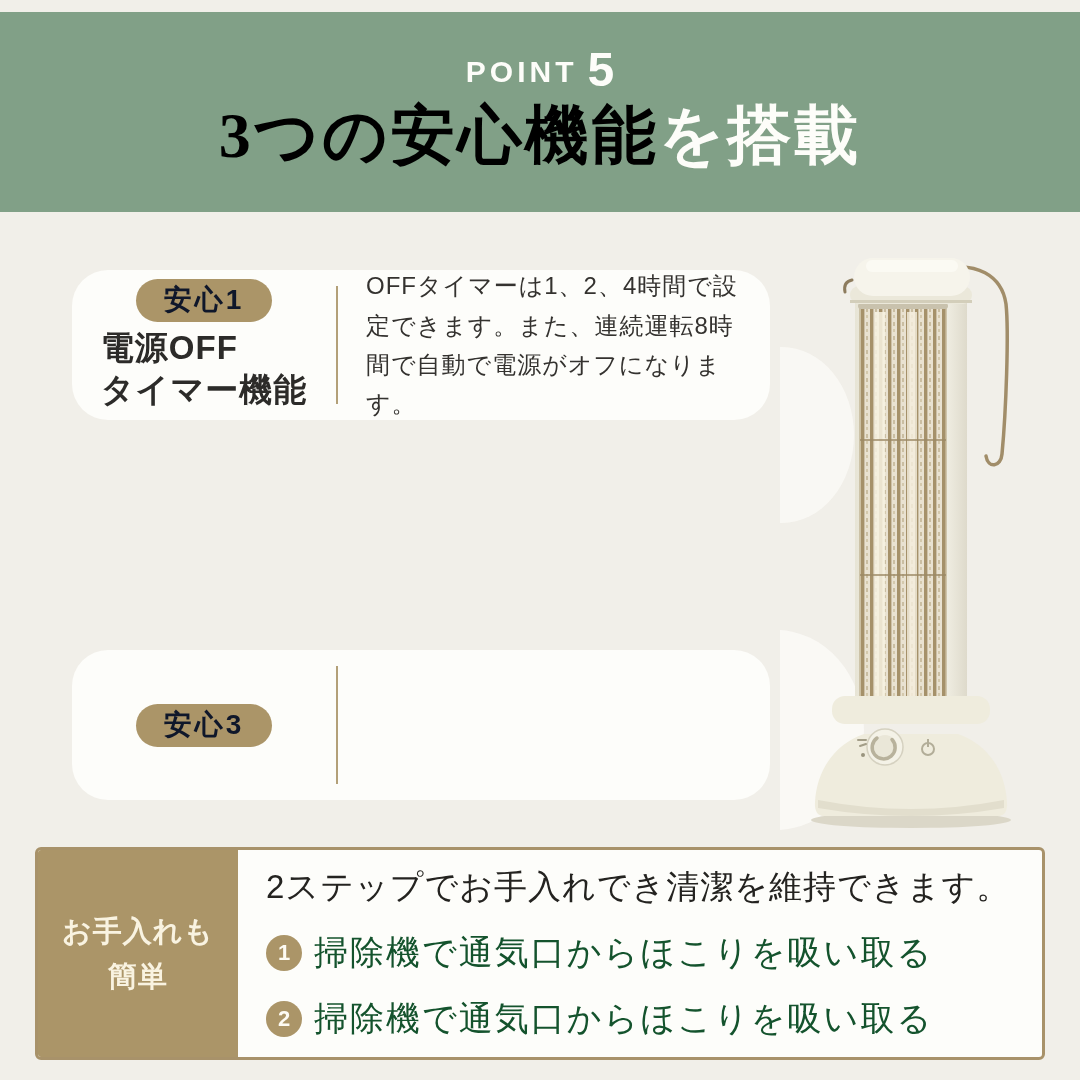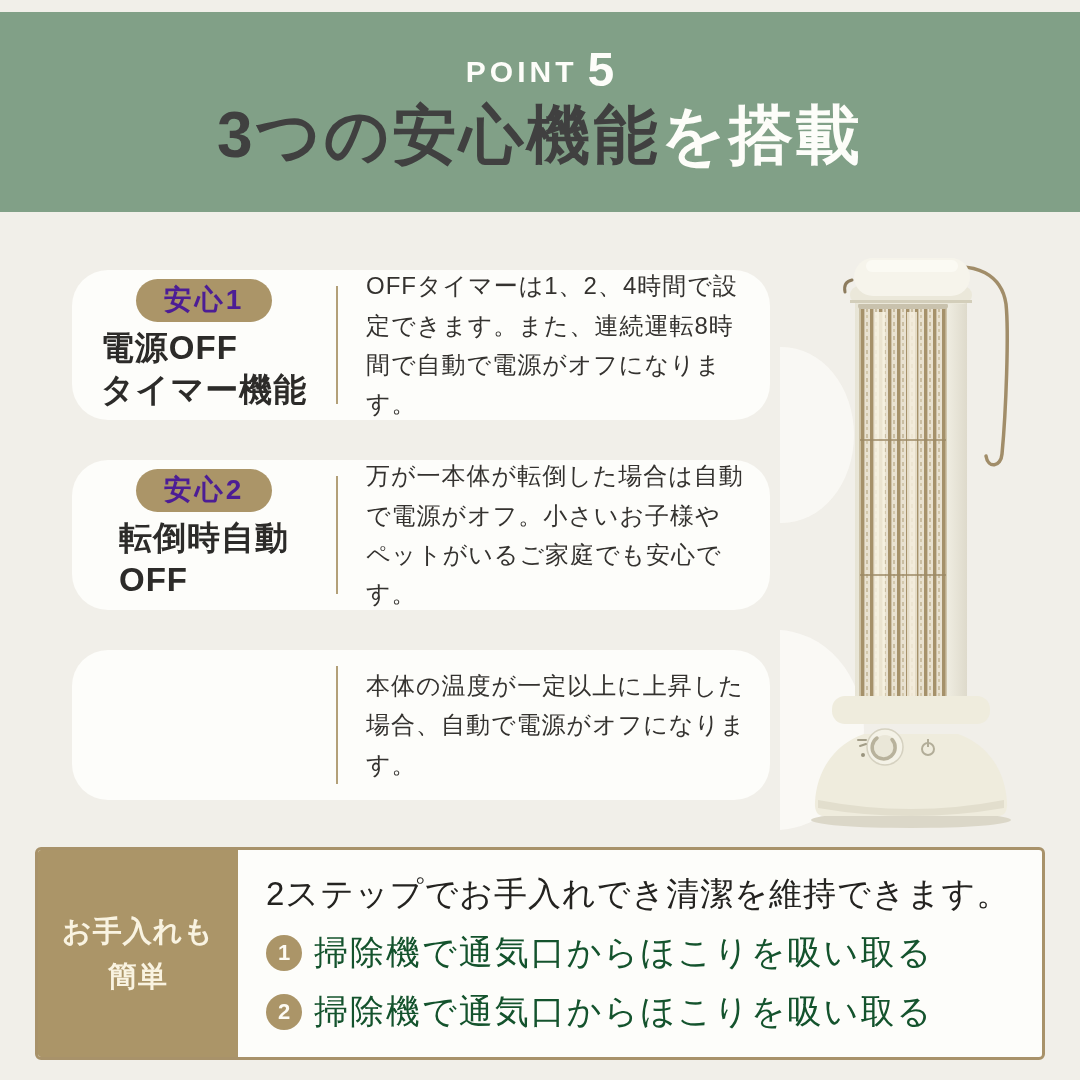--- a/index.html
+++ b/index.html
@@ -17,37 +17,37 @@
     padding-top:26px; font-size:30px; font-weight:700; letter-spacing:4px;
   }
   .point-num {
     display:inline-block; font-size:48px; margin-left:10px;
     position:relative; top:4px; letter-spacing:0;
   }
   .hero-title {
     margin:4px 0 0; font-size:64px; font-weight:800; letter-spacing:3px;
     color:#fdfdf9; line-height:1.2;
   }
-  .hero-title .hl { color:#404040; }
+  .hero-title .hl { color:#000000;font-family:Liberation Serif, serif; }
   
   .card {
     position:absolute; left:72px; width:698px; height:150px;
     background:#fdfdfa; border-radius:36px;
     display:flex; align-items:stretch;
   }
   .card-1 { top:258px; }
   .card-2 { top:448px; }
   .card-3 { top:638px; }
   .card-left {
     width:264px; flex:0 0 264px;
     display:flex; flex-direction:column; align-items:center; justify-content:center;
     gap:5px;
   }
   .badge {
-    background:#ab9568; color:#4c1d95;
+    background:#ab9568; color:#0f172a;
     font-size:28px; font-weight:700; letter-spacing:3px;
     padding:3px 28px 5px; border-radius:26px; line-height:1.25;
   }
   .card-title {
     font-size:33px; font-weight:800; color:#2c2b29; text-align:left;
     line-height:1.27; letter-spacing:1px; white-space:pre-line;
   }
   .divider {
     width:2px; flex:0 0 2px; background:#b3a078; margin:16px 0;
   }
@@ -63,21 +63,21 @@
     box-sizing:border-box; display:flex; overflow:hidden;
   }
   .care-label {
     flex:0 0 200px; background:#ab9568; color:#f9f3e1;
     display:flex; align-items:center; justify-content:center; text-align:center;
     font-size:29px; font-weight:800; line-height:1.55; letter-spacing:1px;
     white-space:pre-line;
   }
   .care-content {
     flex:1; display:flex; flex-direction:column; justify-content:center;
-    padding:10px 14px 10px 28px; gap:13px;
+    padding:10px 14px 10px 28px; gap:20px;
   }
   .care-intro { font-size:33px; color:#242320; letter-spacing:1px; }
   .care-step { display:flex; align-items:center; gap:12px; }
   .step-num {
     flex:0 0 36px; width:36px; height:36px; border-radius:50%;
     background:#ab9568; color:#fdfbf3; font-size:22px; font-weight:700;
     display:flex; align-items:center; justify-content:center;
   }
   .step-text { font-size:34px; color:#14532d; letter-spacing:2px; }
   
@@ -100,35 +100,26 @@
   <section class="card card-1">
     <div class="card-left">
       <span class="badge">安心1</span>
       <div class="card-title">電源OFF
 タイマー機能</div>
     </div>
     <div class="divider"></div>
     <p class="card-desc">OFFタイマーは1、2、4時間で設定できます。また、連続運転8時間で自動で電源がオフになります。</p>
   </section>
 
-  <section class="card card-2">
-    <div class="card-left">
-      <span class="badge">安心2</span>
-      <div class="card-title">転倒時自動
-OFF</div>
-    </div>
-    <div class="divider"></div>
-    <p class="card-desc">万が一本体が転倒した場合は自動で電源がオフ。小さいお子様やペットがいるご家庭でも安心です。</p>
-  </section>
 
   <section class="card card-3">
     <div class="card-left">
+      <span class="badge">安心3</span>
     </div>
     <div class="divider"></div>
-    <p class="card-desc">本体の温度が一定以上に上昇した場合、自動で電源がオフになります。</p>
   </section>
 
   <figure class="heater">
     <svg viewBox="0 0 240 580" width="240" height="580">
       <defs>
         <pattern id="slats" width="9" height="14" patternUnits="userSpaceOnUse">
           <rect width="9" height="14" fill="#e9e2d1"></rect>
           <rect x="0" width="3.4" height="14" fill="#a5916a"></rect>
           <rect x="5.2" y="2" width="1.6" height="4" fill="#c3b697"></rect>
           <rect x="5.2" y="9" width="1.6" height="3" fill="#cfc3a4"></rect>

